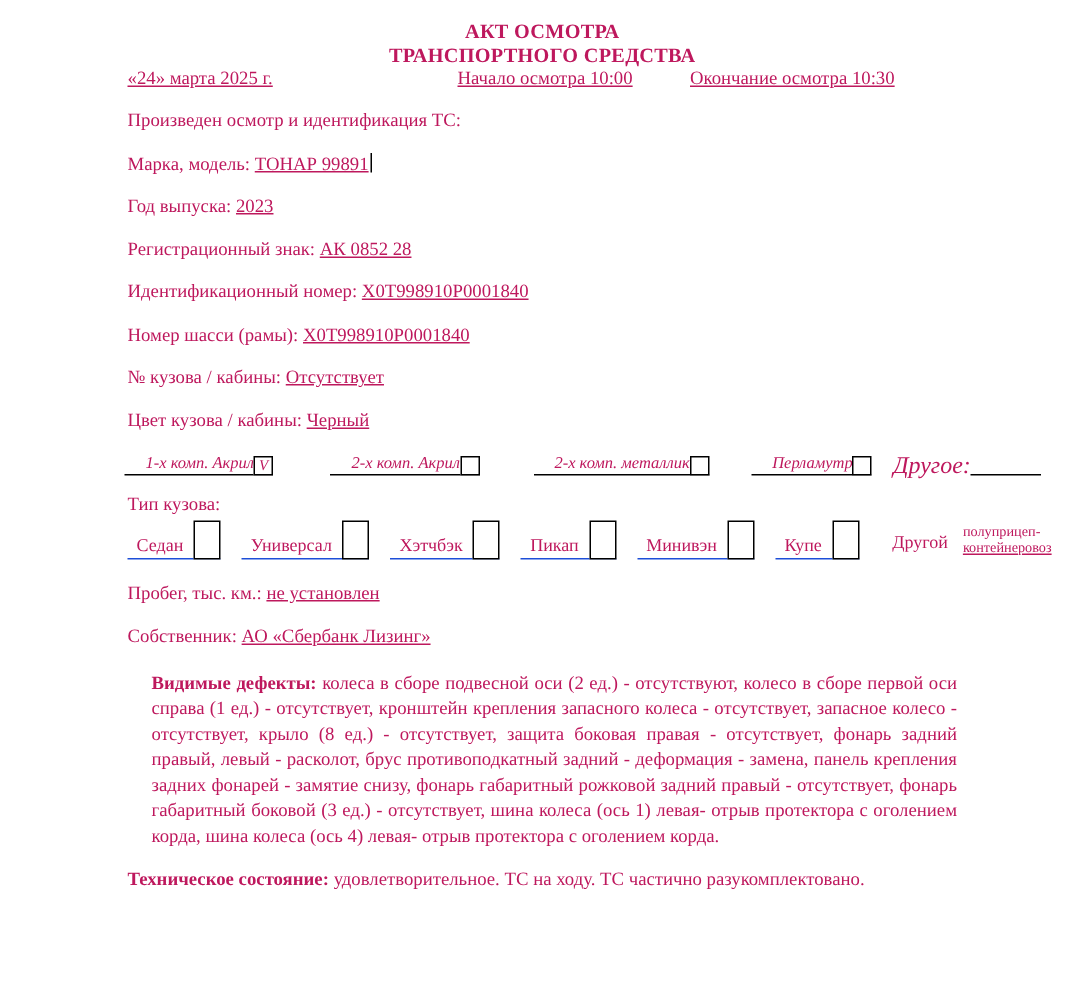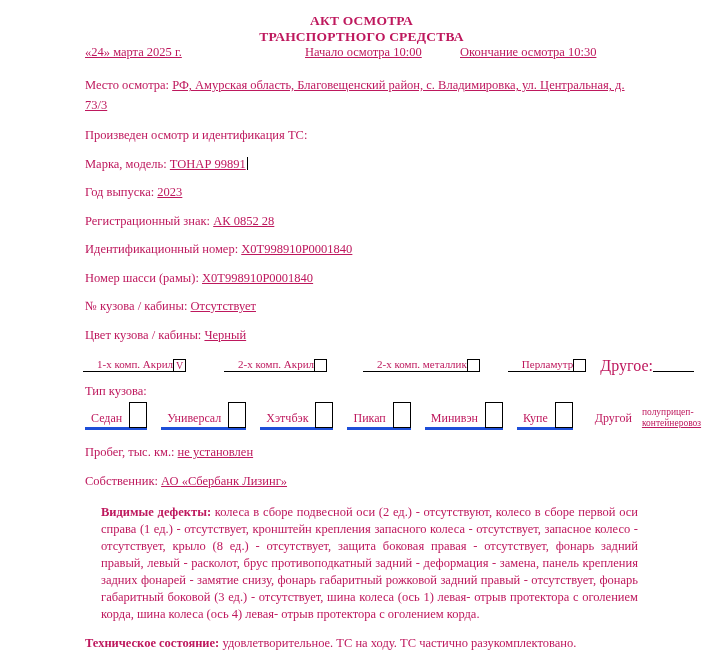--- a/index.html
+++ b/index.html
@@ -17,34 +17,34 @@
   .daterow{display:flex;line-height:15px;text-decoration:underline;}
   .daterow .d1{width:220px;}
   .daterow .d2{width:155px;}
   .row{margin:13px 0 0 0;line-height:15.5px;}
   .loc{line-height:20px;margin-top:15px;}
   .u{text-decoration:underline;}
   .caret{display:inline-block;width:1.5px;height:13px;background:#000;vertical-align:-2px;margin-left:1px;}
   b,.bold{font-weight:bold;}
 
   
-  .paintrow{display:flex;align-items:flex-end;margin:15px -70px 0 -2px;white-space:nowrap;}
+  .paintrow{display:flex;align-items:flex-end;margin:15px -70px 0 -2px;white-space:nowrap;font-style:italic;}
   .paint-item{display:inline-flex;align-items:flex-end;border-bottom:1px solid #000;padding-left:14px;}
   .paint-item .plabel{font-size:11px;line-height:13px;}
   .cb{width:13px;height:13px;border:1px solid #000;box-sizing:border-box;margin-bottom:-1px;
       display:inline-flex;align-items:center;justify-content:center;font-size:10px;line-height:10px;background:#fff;}
   .gap1{width:38px;}.gap2{width:36px;}.gap3{width:28px;}.gap4{width:14px;}
   .other-wrap{display:inline-flex;align-items:flex-end;flex:1;}
   .other-wrap .olabel{font-size:16px;line-height:13px;}
   .blank{flex:1;border-bottom:1px solid #000;height:13px;margin-right:14px;}
 
   
   .bt-label{margin:12px 0 0 0;line-height:15px;}
   .btrow{display:flex;align-items:flex-end;margin:3px -25px 0 0;white-space:nowrap;}
-  .bt-item{display:inline-flex;align-items:flex-end;border-bottom:3px solid #1d4ed8;padding:0 0 0 6px;margin-right:14px;}
+  .bt-item{display:inline-flex;align-items:flex-end;border-bottom:1px solid #1d4ed8;padding:0 0 0 6px;margin-right:14px;}
   .bt-item .btl{font-size:12px;line-height:14px;margin:0 7px 2px 0;}
   .bt-box{width:18px;height:26px;border:1px solid #000;box-sizing:border-box;margin-bottom:-1px;background:#fff;}
   .bt-other{font-size:12px;margin:0 10px 4px 8px;}
   .bt-other-val{font-size:9.5px;line-height:11px;margin-bottom:1px;}
   .bt-other-val .l2{text-decoration:underline;}
 
   .para{margin:15px 0 0 16px;line-height:17px;text-align:justify;}
   .para2{margin:13px 0 0 0;line-height:15.5px;}
 </style>
 </head>
@@ -56,24 +56,20 @@
     <div>АКТ ОСМОТРА</div>
     <div>ТРАНСПОРТНОГО СРЕДСТВА</div>
   </div>
 
   <div class="daterow">
     <span class="d1">«24» марта 2025 г.</span>
     <span class="d2">Начало осмотра 10:00</span>
     <span class="d3">Окончание осмотра 10:30</span>
   </div>
 
-  <p class="row loc">
-    <span>Место осмотра:</span>
-    <span class="u">РФ, Амурская область, Благовещенский район, с. Владимировка, ул. Центральная, д. 73/3</span>
-  </p>
 
   <p class="row">
     <span>Произведен осмотр и идентификация ТС:</span>
   </p>
 
   <p class="row">
     <span>Марка, модель:</span>
     <span class="u">ТОНАР 99891</span><span class="caret"></span>
   </p>
 

